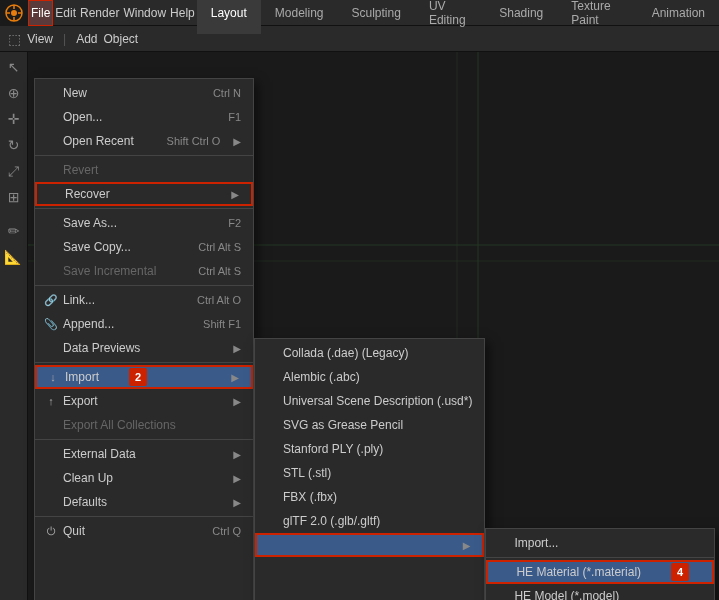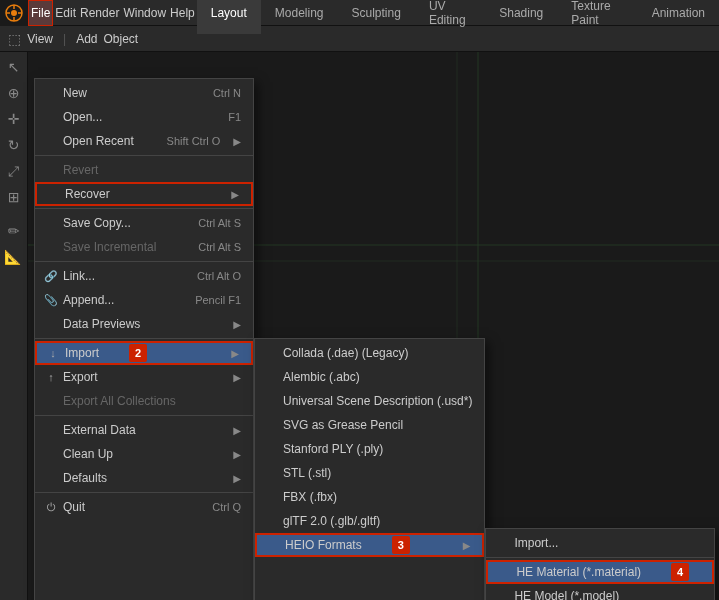--- a/index.html
+++ b/index.html
@@ -330,20 +330,24 @@
       </div>
 
       <div class="dropdown-item" style="border: 2px solid #cc2200;">
         <span class="dropdown-item-text">Recover</span>
         <span class="dropdown-item-arrow">▶</span>
       </div>
 
       <div class="dropdown-separator"></div>
 
 
+      <div class="dropdown-item">
+        <span class="dropdown-item-text">Save As...</span>
+        <span class="dropdown-item-shortcut">F2</span>
+      </div>
 
       <div class="dropdown-item">
         <span class="dropdown-item-text">Save Copy...</span>
         <span class="dropdown-item-shortcut">Ctrl Alt S</span>
       </div>
 
       <div class="dropdown-item disabled">
         <span class="dropdown-item-text">Save Incremental</span>
         <span class="dropdown-item-shortcut">Ctrl Alt S</span>
       </div>
@@ -352,21 +356,21 @@
 
       <div class="dropdown-item">
         <span class="dropdown-item-icon">🔗</span>
         <span class="dropdown-item-text">Link...</span>
         <span class="dropdown-item-shortcut">Ctrl Alt O</span>
       </div>
 
       <div class="dropdown-item">
         <span class="dropdown-item-icon">📎</span>
         <span class="dropdown-item-text">Append...</span>
-        <span class="dropdown-item-shortcut">Pencil F1</span>
+        <span class="dropdown-item-shortcut">Shift F1</span>
       </div>
 
       <div class="dropdown-item">
         <span class="dropdown-item-text">Data Previews</span>
         <span class="dropdown-item-arrow">▶</span>
       </div>
 
       <div class="dropdown-separator"></div>
 
       <div class="dropdown-item" style="border: 2px solid #cc2200; background:#3a5a8a;">
@@ -434,24 +438,20 @@
         <span class="dropdown-item-text">STL (.stl)</span>
       </div>
       <div class="dropdown-item">
         <span class="dropdown-item-text">FBX (.fbx)</span>
       </div>
       <div class="dropdown-item">
         <span class="dropdown-item-text">glTF 2.0 (.glb/.gltf)</span>
       </div>
 
       <div class="dropdown-item" style="border: 2px solid #cc2200; background:#3a5a8a;">
-        <span class="item-with-badge">
-          <span class="dropdown-item-text">HEIO Formats</span>
-          <span class="badge">3</span>
-        </span>
         <span class="dropdown-item-arrow" style="margin-left:auto;">▶</span>
       </div>
     </div>
 
     <div class="dropdown-menu" style="margin-top: 450px; position: relative; min-width: 230px;">
       <div class="dropdown-item">
         <span class="dropdown-item-text">Import...</span>
       </div>
       <div class="dropdown-separator"></div>
 

